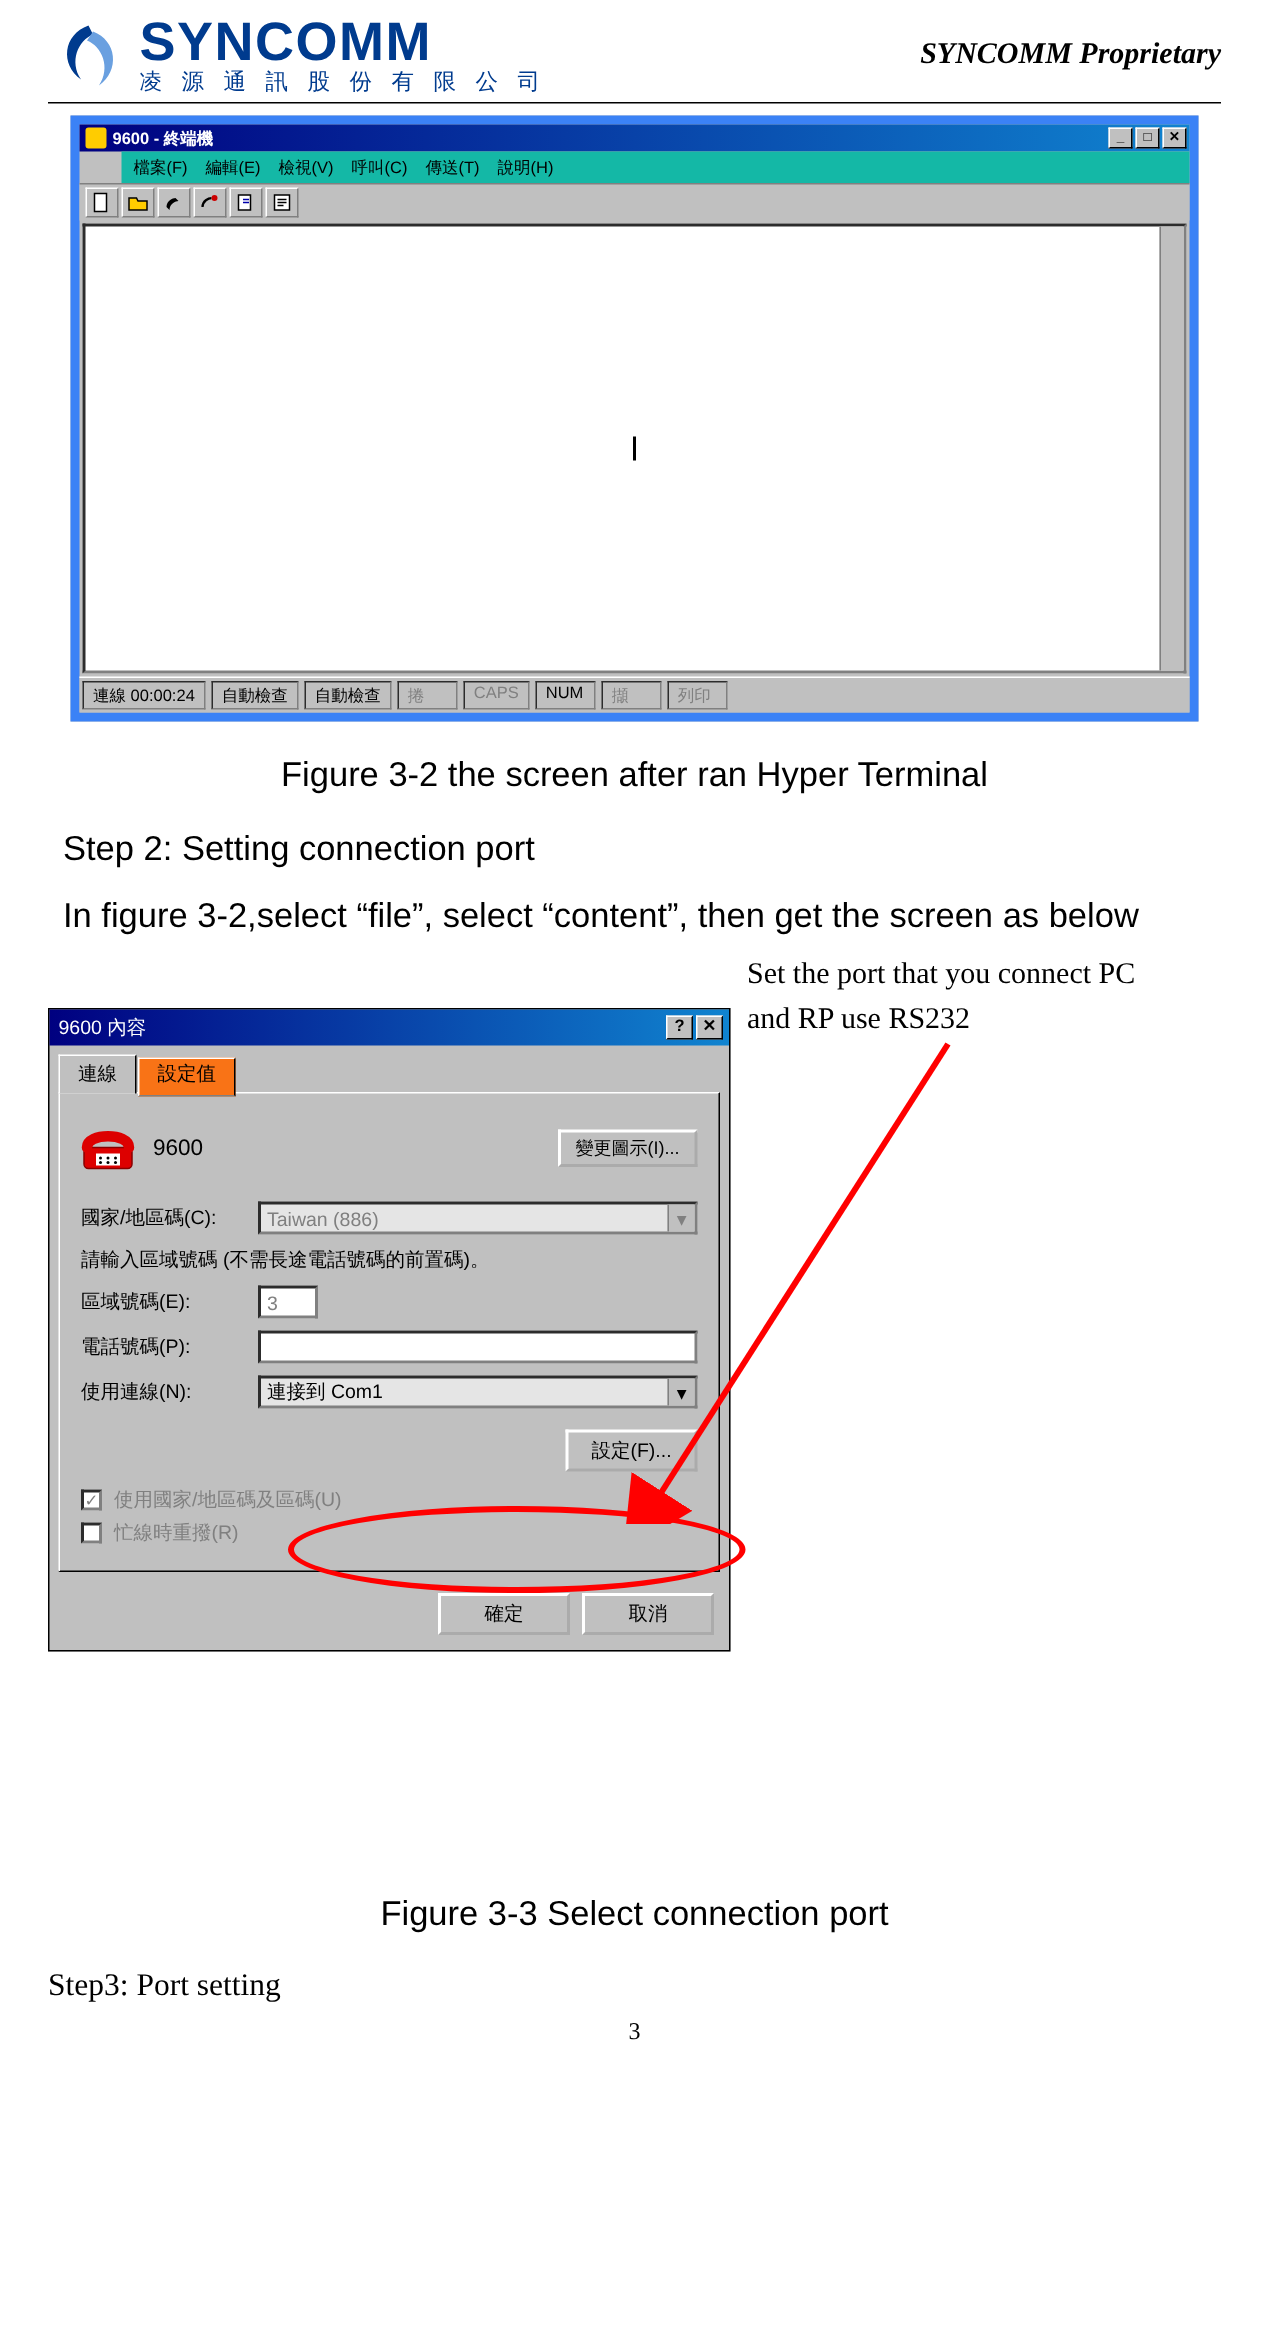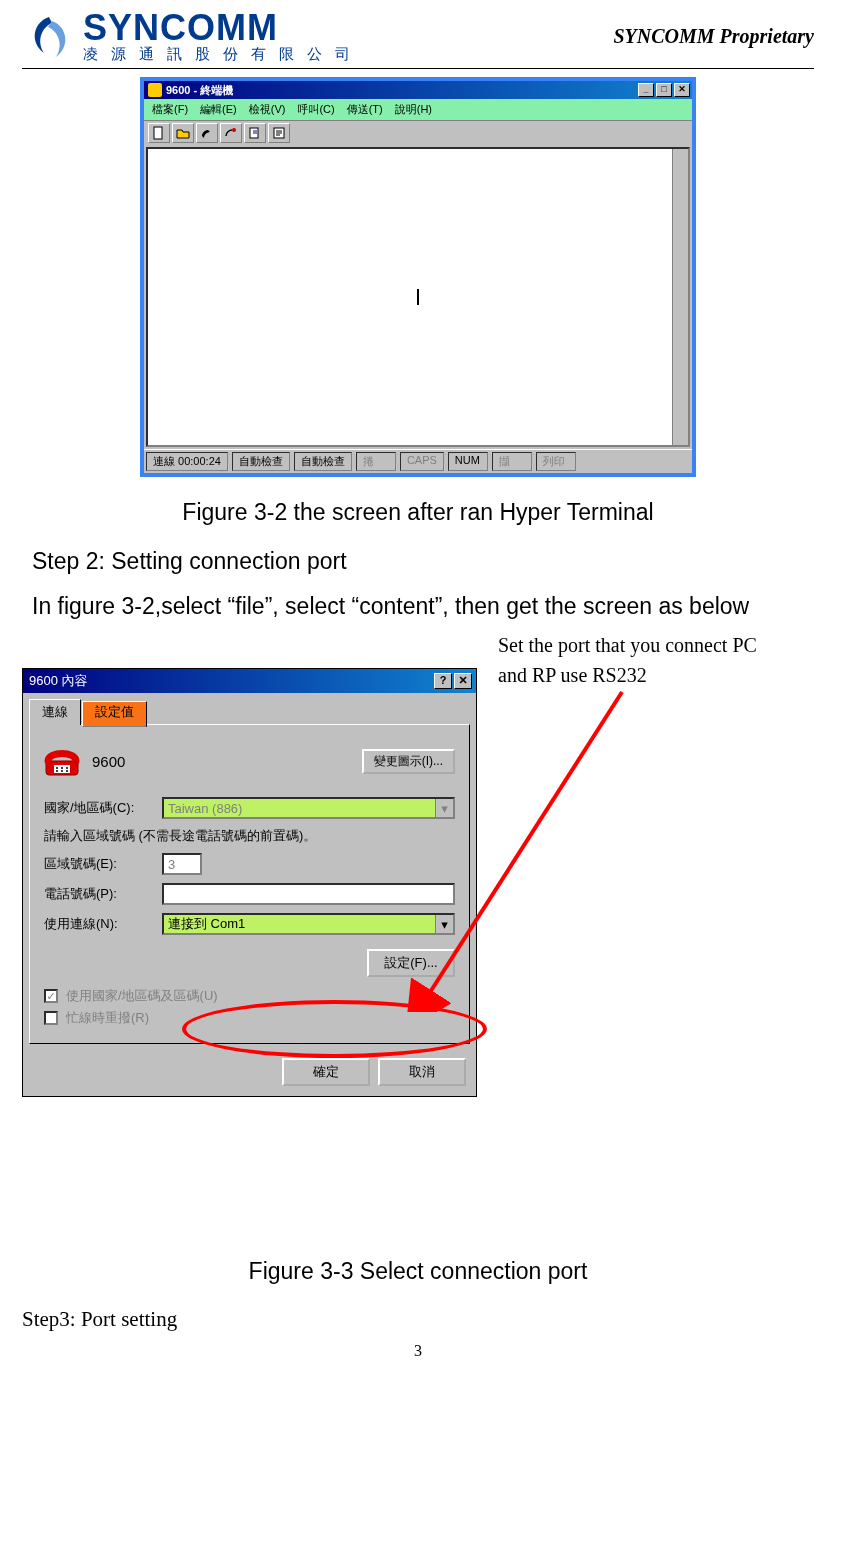--- a/index.html
+++ b/index.html
@@ -6,21 +6,21 @@
   body {
     margin: 0;
     padding: 0;
     font-family: Arial, sans-serif;
     background: #fff;
     width: 854px;
   }
   .page {
     width: 854px;
     position: relative;
-    padding: 10px 40px 20px 22px;
+    padding: 10px 40px 20px 32px;
   }
   .logo-row {
     display: flex;
     align-items: center;
     justify-content: space-between;
     margin-bottom: 5px;
   }
   .logo {
     display: flex;
     align-items: center;
@@ -61,23 +61,23 @@
     margin-bottom: 15px;
   }
   .hr {
     border: none;
     border-top: 1px solid #000;
     margin: 0 0 8px 0;
   }
   
   .win98 {
     margin: 0 auto 22px auto;
-    width: 556px;
-    background: #c0c0c0;
-    border: 4px solid #3b82f6;
+    width: 752px;
+    background: #c0c0c0;
+    border: 6px solid #3b82f6;
     font-family: "MS Sans Serif", Tahoma, sans-serif;
     font-size: 11px;
   }
   .titlebar {
     background: linear-gradient(to right, #000080, #1084d0);
     color: #fff;
     display: flex;
     align-items: center;
     justify-content: space-between;
     height: 18px;
@@ -99,22 +99,23 @@
     border-top-color: #fff; border-left-color: #fff;
     font-size: 9px;
     line-height: 10px;
     text-align: center;
     color: #000;
   }
   .menubar {
     display: flex;
     gap: 8px;
     padding: 2px 6px;
-    background: #86efac;
+    background: #14b8a6;
     font-size: 11px;
+    margin-left: 28px;
   }
   .menubar span { padding: 1px 2px; }
   .toolbar {
     background: #c0c0c0;
     border-top: 1px solid #808080;
     padding: 2px 4px;
     display: flex;
     gap: 2px;
   }
   .tbtn {
@@ -283,21 +284,21 @@
     height: 22px;
     border: 2px inset #808080;
     background: #fff;
     padding: 0 4px;
     font-size: 13px;
     color: #808080;
     display: flex;
     align-items: center;
   }
   .field-input.short { width: 40px; flex: none; }
-  .field-input.combo { background: #bef264; color: #000; position: relative; }
+  .field-input.combo { background: #e5e5e5; color: #000; position: relative; }
   .field-input.combo.disabled { color:#808080; }
   .combo-arrow {
     position: absolute;
     right: 0; top: 0; bottom: 0;
     width: 18px;
     background: #c0c0c0;
     border-left: 1px solid #808080;
     display: flex; align-items: center; justify-content: center;
   }
   .note-line {

